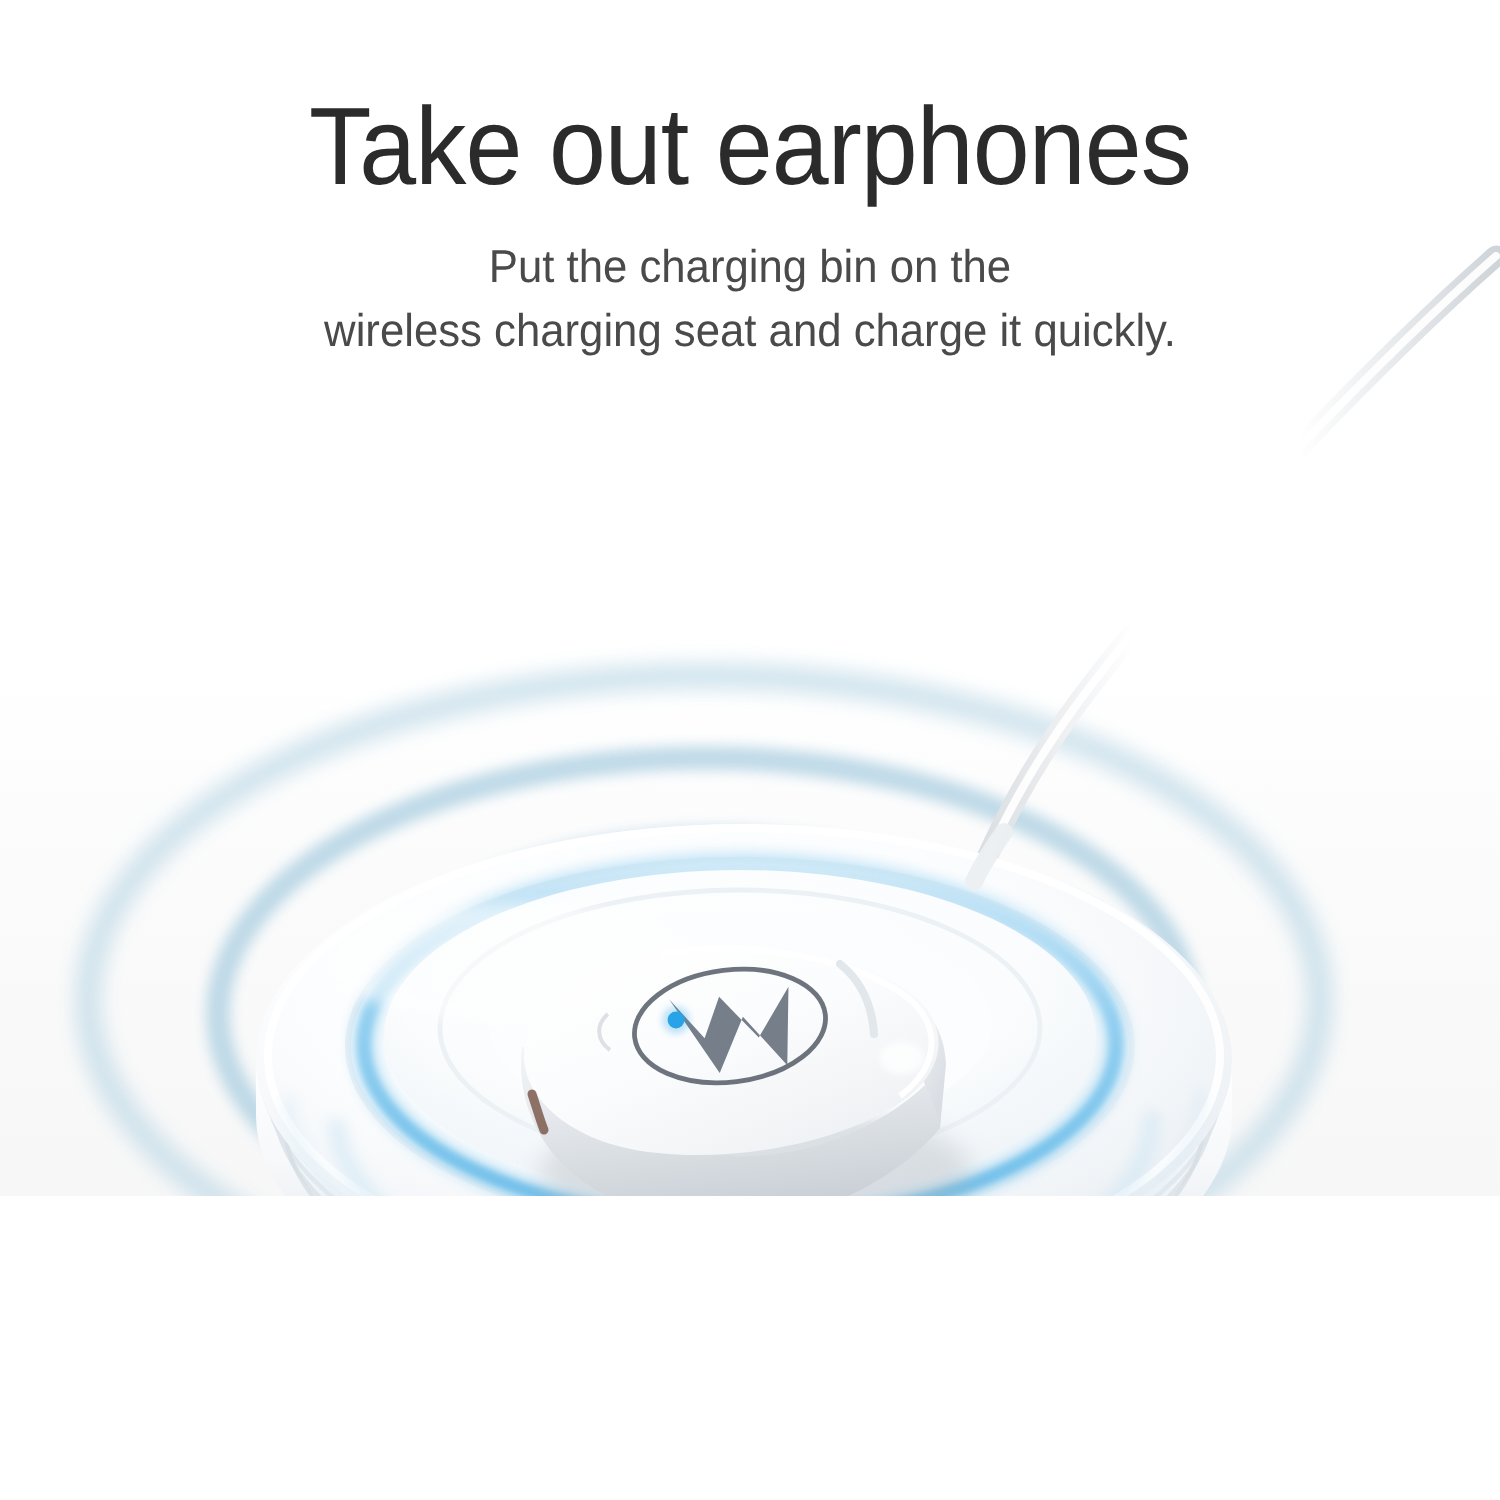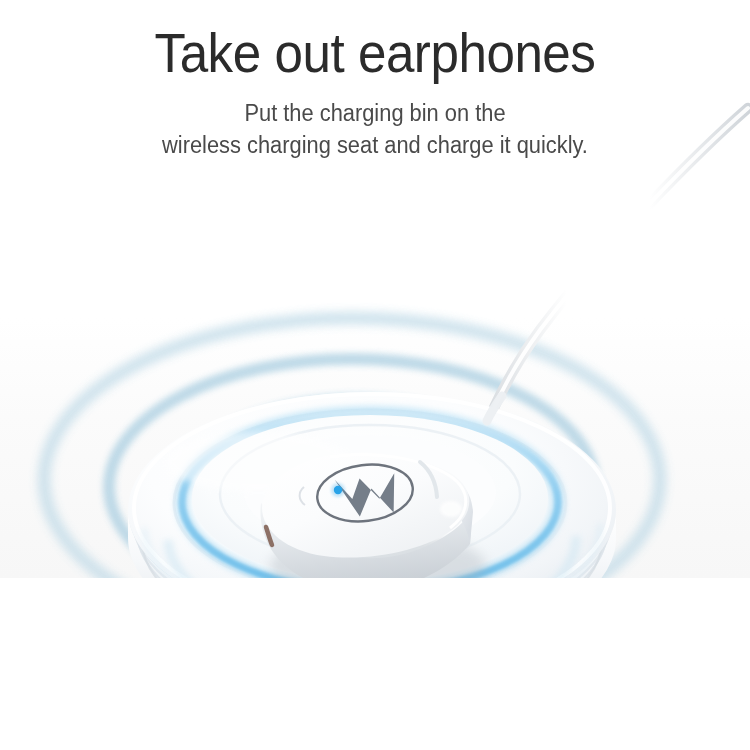--- a/index.html
+++ b/index.html
@@ -10,20 +10,21 @@
   }
   body {
     font-family: "Liberation Sans", sans-serif;
   }
   #stage {
     position: relative;
     width: 750px;
     height: 578px;
     overflow: hidden;
     background: linear-gradient(180deg, #ffffff 0%, #ffffff 55%, #fbfbfb 72%, #f7f7f7 100%);
+    margin-top: 20px;
   }
 
   
   .text-block {
     position: absolute;
     top: 0;
     left: 0;
     width: 750px;
     text-align: center;
     z-index: 40;

